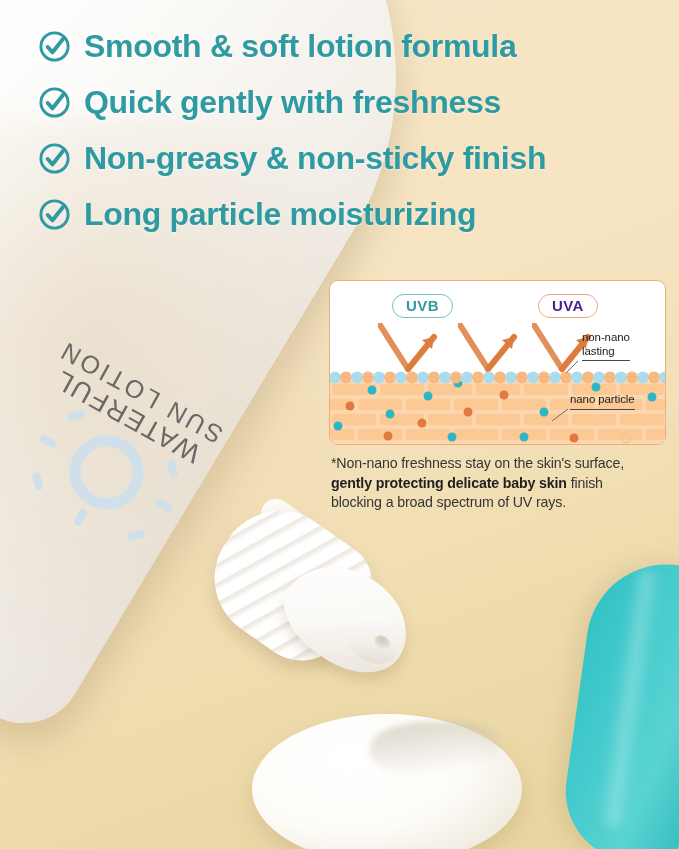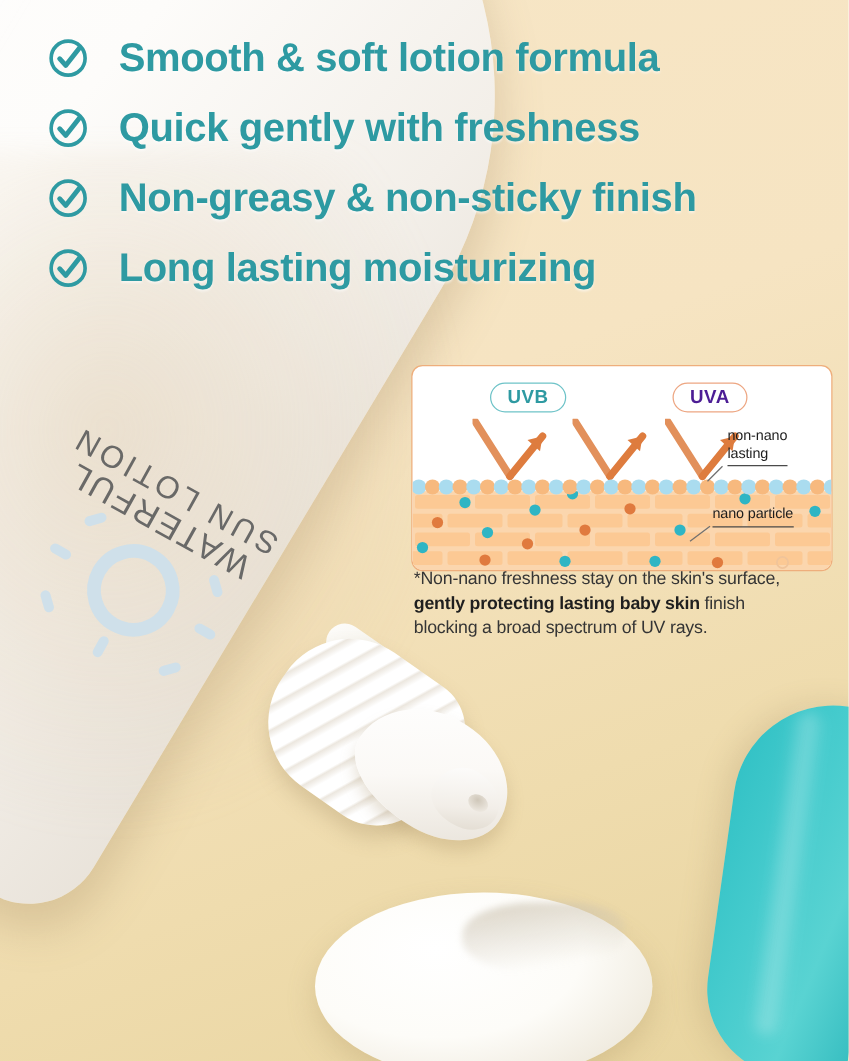--- a/index.html
+++ b/index.html
@@ -125,37 +125,36 @@
   }
   .teal-cap-hi {
     position: absolute; right: 34px; bottom: 20px;
     width: 30px; height: 260px;
     background: linear-gradient(90deg, rgba(255,255,255,0), rgba(255,255,255,.28), rgba(255,255,255,0));
     transform: rotate(8deg); filter: blur(5px); border-radius: 40px;
   }
 
   
   .features { position: absolute; left: 38px; top: 28px; width: 625px; }
-  .feature-row { display: flex; align-items: center; gap: 24px; margin-bottom: 19px; }
+  .feature-row { display: flex; align-items: center; gap: 13px; margin-bottom: 19px; }
   .check-icon { width: 33px; height: 33px; flex: 0 0 33px; }
   .feature-text {
     font-size: 32px; font-weight: bold; color: #2e9aa2;
     letter-spacing: -.3px; white-space: nowrap;
     text-shadow: 0 1px 2px rgba(255,255,255,.55);
   }
 
   
   .uv-panel {
     position: absolute; left: 329px; top: 280px;
     width: 337px; height: 165px;
     background: #ffffff;
     border: 1.4px solid #eeae7c;
     border-radius: 9px;
     overflow: hidden;
-    margin-top: 12px;
   }
   .uv-badge {
     position: absolute; top: 13px;
     padding: 2px 13px 3px; border-radius: 16px;
     font-size: 15px; font-weight: bold; letter-spacing: .4px;
   }
   .uv-badge.uvb { left: 62px; color: #2e9aa2; border: 1.6px solid #6ec3c8; }
   .uv-badge.uva { left: 208px; color: #4c1d95; border: 1.6px solid #eda682; }
 
   .uv-arrow { position: absolute; width: 62px; height: 52px; }
@@ -239,21 +238,21 @@
         <circle cx="17" cy="17" r="14" fill="none" stroke="#2e9aa2" stroke-width="3"></circle>
         <path d="M10 17.5 L15 23 L26 9" fill="none" stroke="#2e9aa2" stroke-width="4" stroke-linecap="round" stroke-linejoin="round"></path>
       </svg>
       <span class="feature-text">Non-greasy &amp; non-sticky finish</span>
     </div>
     <div class="feature-row">
       <svg class="check-icon" viewBox="0 0 34 34">
         <circle cx="17" cy="17" r="14" fill="none" stroke="#2e9aa2" stroke-width="3"></circle>
         <path d="M10 17.5 L15 23 L26 9" fill="none" stroke="#2e9aa2" stroke-width="4" stroke-linecap="round" stroke-linejoin="round"></path>
       </svg>
-      <span class="feature-text">Long lasting moisturizing</span>
+      <span class="feature-text">Long particle moisturizing</span>
     </div>
   </div>
 
   <div class="uv-panel">
 
     <div class="uv-badge uvb">UVB</div>
     <div class="uv-badge uva">UVA</div>
 
     <svg class="uv-arrow" style="left:48px;top:42px;" viewBox="0 0 62 52">
       <path d="M2 2 L30 46" stroke="#e08a52" stroke-width="6" stroke-linecap="round" fill="none" opacity=".95"></path>
@@ -374,17 +373,17 @@
     </div>
 
     <div class="lbl nano">
       <span>nano particle</span>
       <span class="lbl-underline"></span>
     </div>
   </div>
 
   <div class="caption">
     <span>*Non-nano freshness stay on the skin's surface,</span><br>
-    <b>gently protecting lasting baby skin</b><span> finish</span><br>
+    <b>gently protecting delicate baby skin</b><span> finish</span><br>
     <span>blocking a broad spectrum of UV rays.</span>
   </div>
 
 </div>
 
 </body></html>

